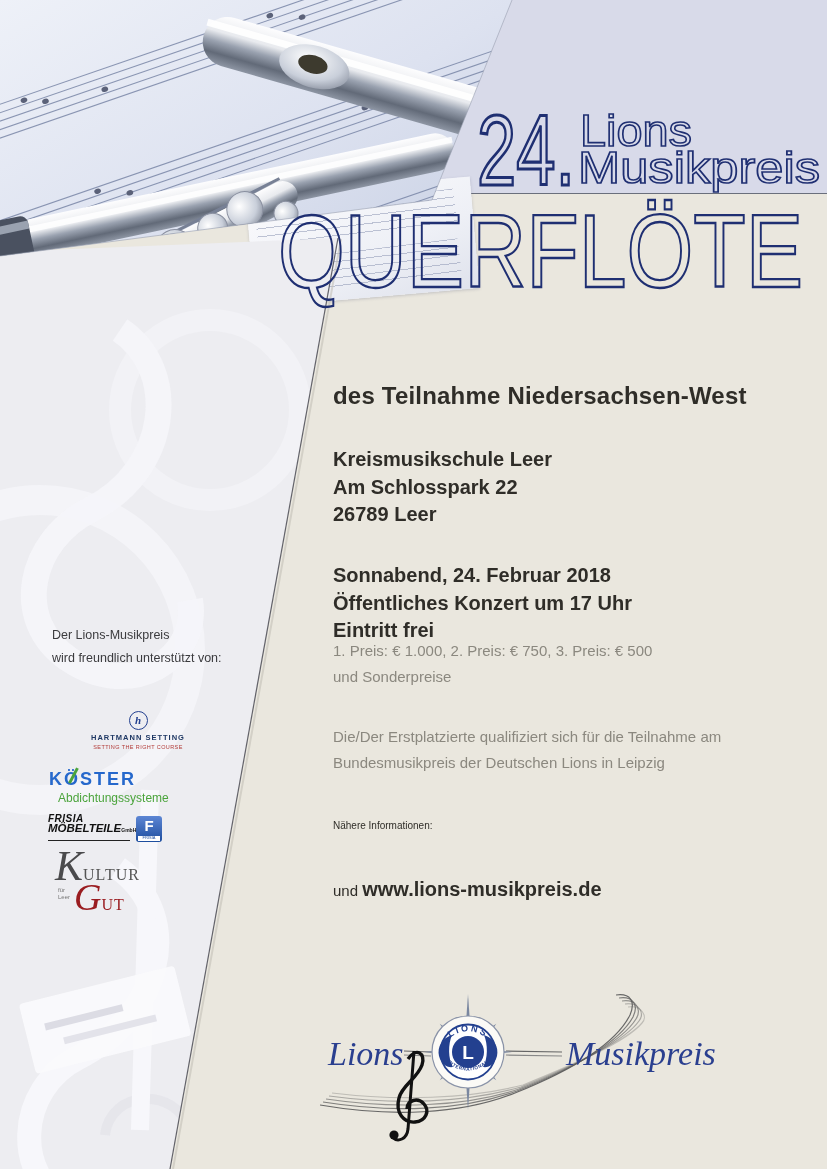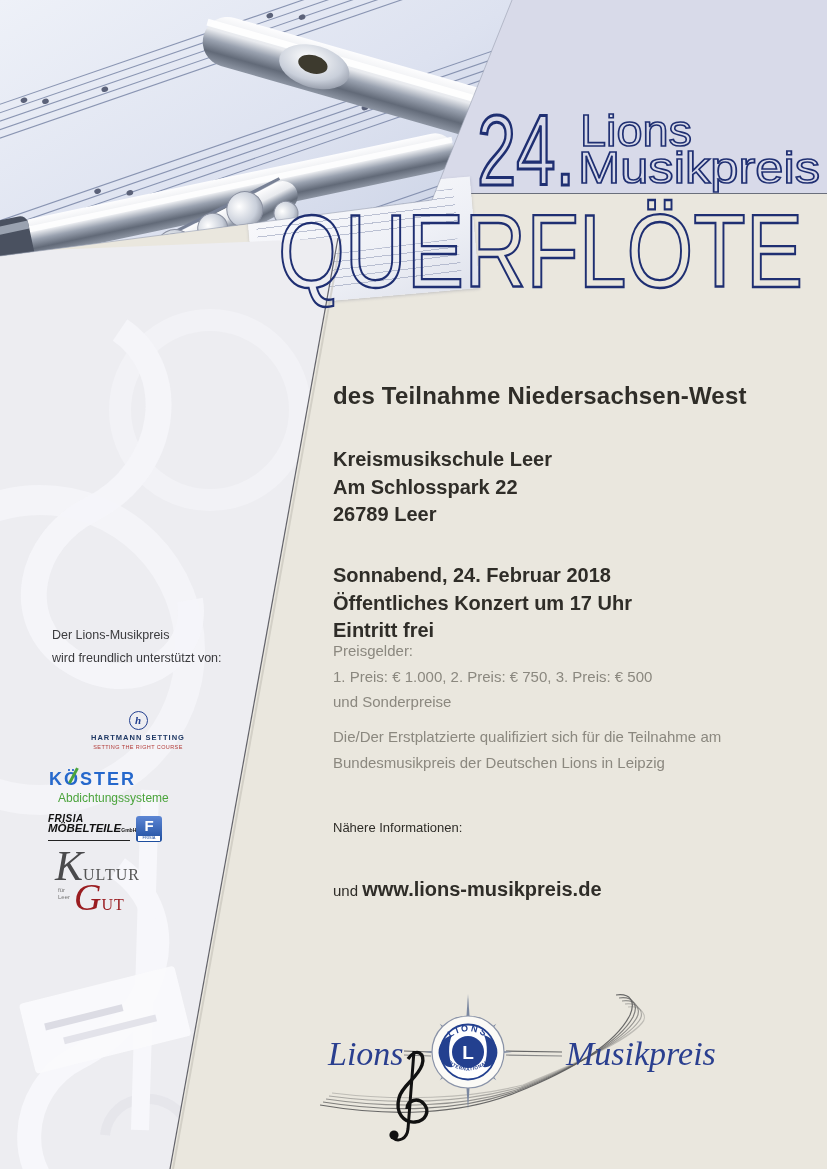--- a/index.html
+++ b/index.html
@@ -12,21 +12,21 @@
   .sheet{left:250px;top:186px;width:225px;height:112px;background:linear-gradient(160deg,#fbfbfd 0%,#eef0f6 60%,#dfe2ec 100%);
          transform:rotate(-5deg);box-shadow:0 1px 3px rgba(80,85,110,.25);}
   .sheet .staff{position:absolute;left:8px;width:200px;height:34px;opacity:.55;
          background:repeating-linear-gradient(#8e97b4 0 1px,transparent 1px 8px);transform:rotate(-2deg);}
   
   .col{left:333px;color:#2f2d28;}
   .gray{color:#8b887f;}
   .subtitle{font-size:24px;font-weight:bold;letter-spacing:.2px;}
   .block20{font-size:20px;font-weight:bold;line-height:27.5px;}
   .block15{font-size:15px;line-height:25.5px;}
-  .contact-h{font-size:13px;}
+  .contact-h{font-size:10px;}
   .email{font-size:20px;font-weight:bold;}
   .webline{font-size:15px;text-align:right;}
   .webline b{font-size:20px;}
   
   .side-intro{left:52px;top:624px;font-size:12.5px;line-height:23px;color:#3b3b3e;}
   .hartmann{left:48px;top:710px;width:180px;text-align:center;}
   .hartmann .ring{display:inline-block;width:17px;height:17px;border:1.6px solid #23408f;border-radius:50%;
         font-family:"Liberation Serif",serif;font-style:italic;font-weight:bold;font-size:11px;color:#23408f;line-height:16px;}
   .hartmann .nm{font-size:7.5px;letter-spacing:1px;color:#1f3864;font-weight:bold;margin-top:3px;}
   .hartmann .tg{font-size:5.5px;letter-spacing:.4px;color:#b23b38;margin-top:2px;}
@@ -197,21 +197,20 @@
     <div>26789 Leer</div>
   </div>
 
   <div class="abs col block20" style="top:562px;">
     <div>Sonnabend, 24. Februar 2018</div>
     <div>Öffentliches Konzert um 17 Uhr</div>
     <div>Eintritt frei</div>
   </div>
 
   <div class="abs col block15 gray" style="top:638px;">
-    <div>Preisgelder:</div>
     <div>1. Preis: € 1.000, 2. Preis: € 750, 3. Preis: € 500</div>
     <div>und Sonderpreise</div>
   </div>
 
   <div class="abs col block15 gray" style="top:724px;">
     <div>Die/Der Erstplatzierte qualifiziert sich für die Teilnahme am</div>
     <div>Bundesmusikpreis der Deutschen Lions in Leipzig</div>
   </div>
 
   <div class="abs col contact-h" style="top:820px;">Nähere Informationen:</div>

